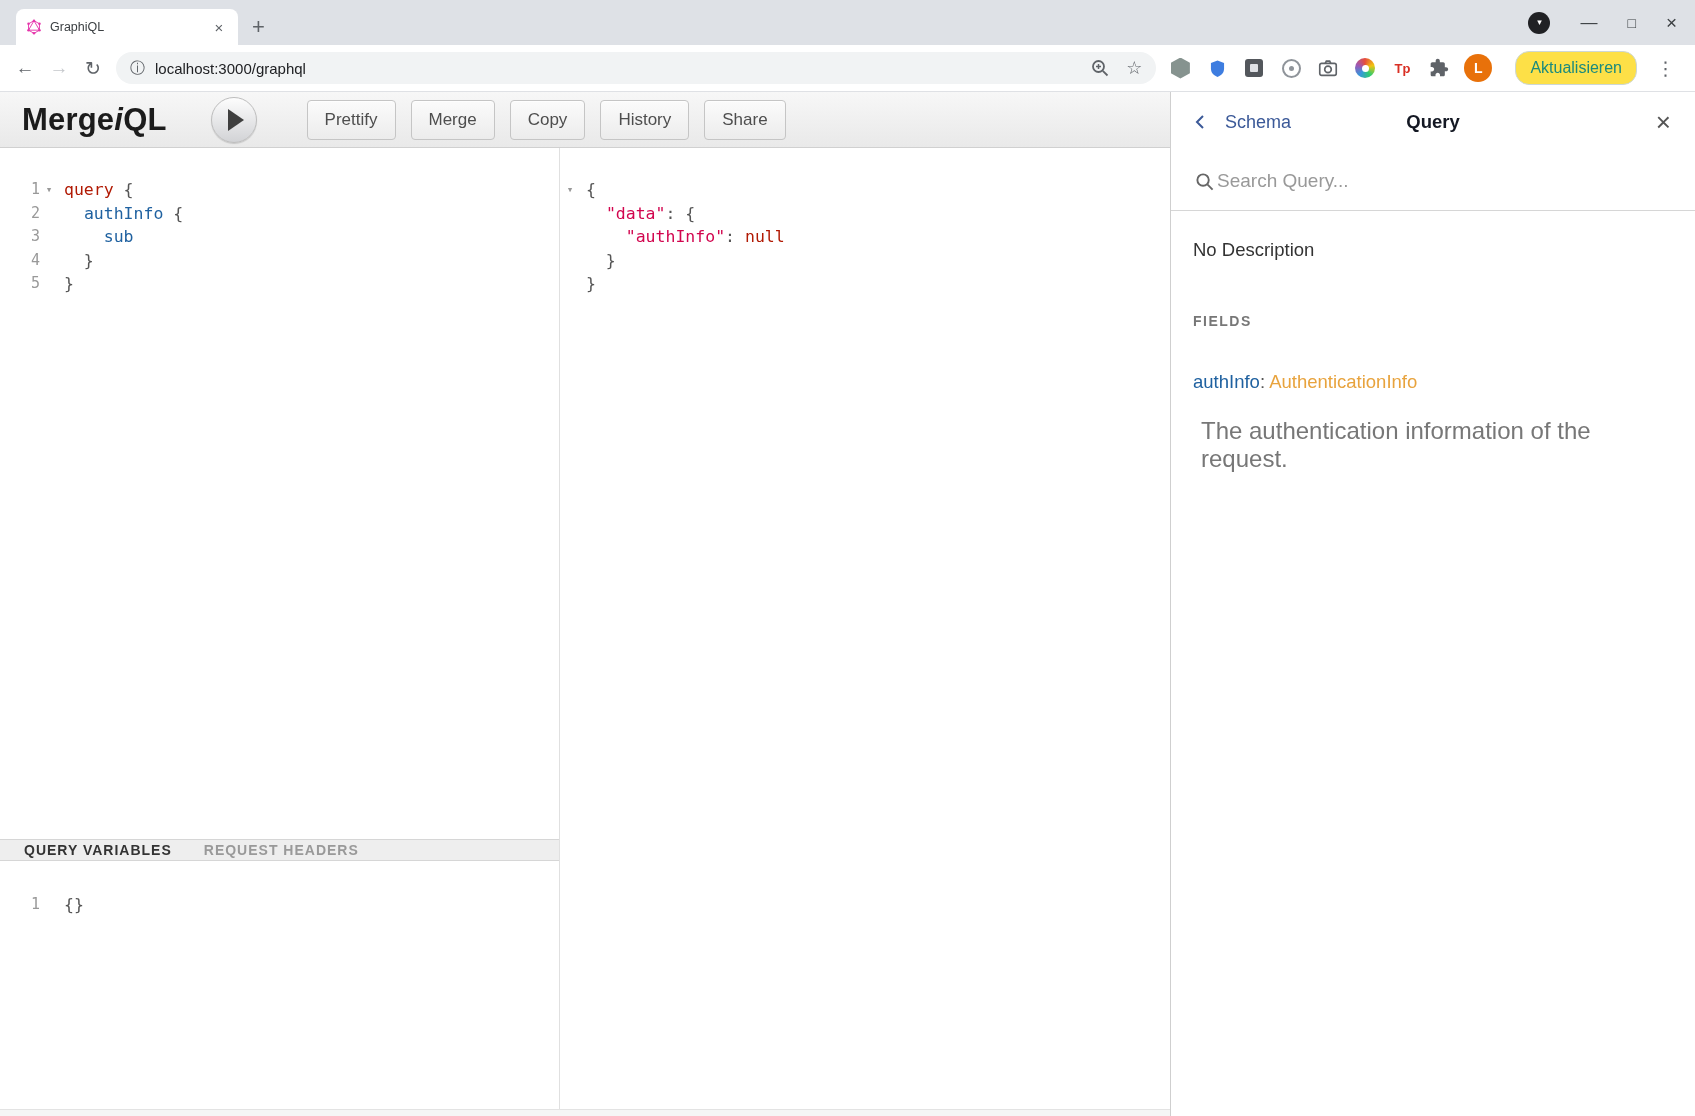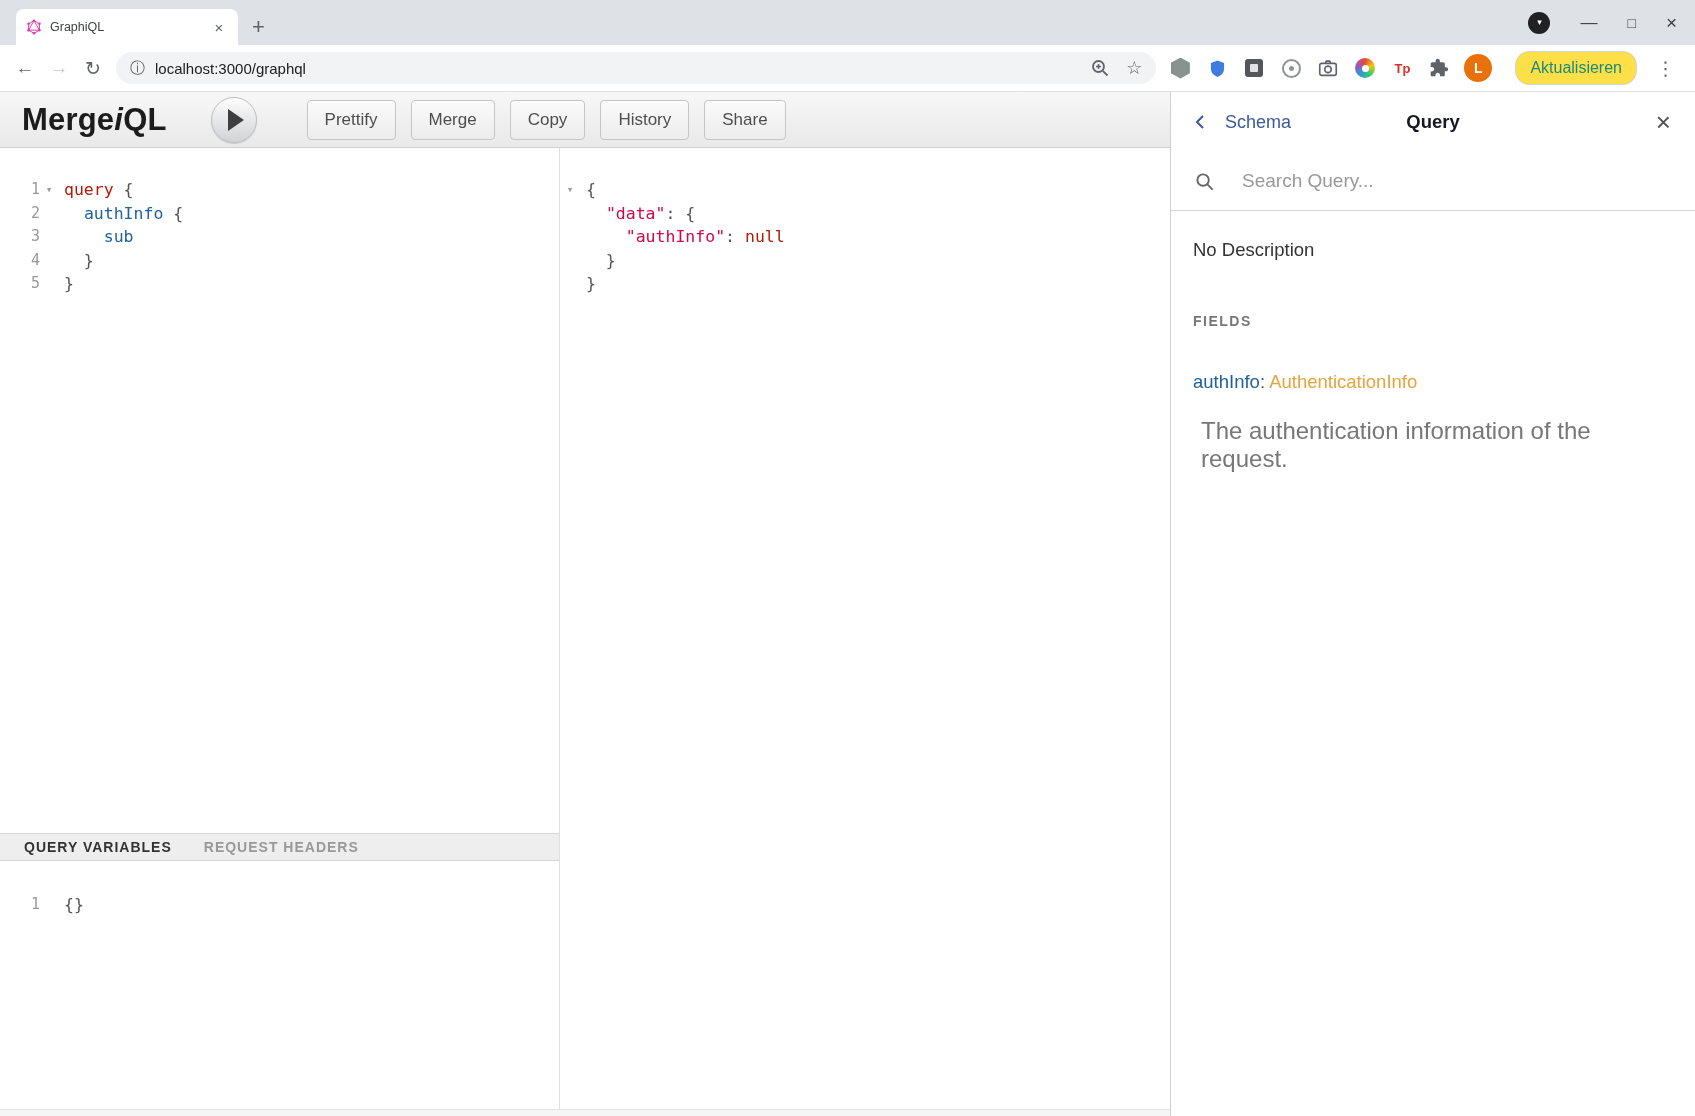--- a/index.html
+++ b/index.html
@@ -78,38 +78,38 @@
   #variables-editor { flex:none; height:255px; padding-top:32px; }
   .code-line { display:flex; white-space:pre; }
   .ln { width:40px; text-align:right; color:#999; font-size:15px; flex:none; }
   .fold { width:18px; text-align:center; color:#999; font-size:11px; flex:none; }
   .code-text { padding-left:6px; white-space:pre; }
   .tok-keyword  { color:var(--keyword,#b11a04); }
   .tok-property { color:var(--property,#1f61a0); }
   .tok-def      { color:var(--def,#d2054e); }
   .tok-punct    { color:var(--punct,#555555); }
 
-  .var-header { height:28px; background:#eee; border-top:1px solid #d6d6d6; border-bottom:1px solid #d6d6d6;
+  .var-header { height:22px; background:#eee; border-top:1px solid #d6d6d6; border-bottom:1px solid #d6d6d6;
                 display:flex; align-items:center; gap:32px; padding-left:24px;
                 font-size:14px; font-weight:bold; letter-spacing:1px; flex:none; }
   .var-tab { color:#999; cursor:pointer; }
   .var-tab.active { color:#333; }
 
   .result-pane { flex:1; background:#fff; min-width:0; }
   .result-pane .fold { width:20px; }
 
   .bottom-bar { position:absolute; left:0; bottom:0; width:100%; height:7px; background:#f5f5f5; border-top:1px solid #e3e3e3; }
 
   
   .doc-panel { width:525px; flex:none; background:#fff; border-left:1px solid #cfcfcf; display:flex; flex-direction:column; }
   .doc-header { height:60px; display:flex; align-items:center; padding:0 24px; position:relative; flex:none; }
   .doc-back { display:flex; align-items:center; gap:20px; color:var(--back-link,#3b5998); font-size:18px; cursor:pointer; z-index:1; }
   .doc-title { position:absolute; left:0; right:0; text-align:center; font-size:18.5px; font-weight:bold; color:#141823; }
   .doc-close { margin-left:auto; font-size:26px; font-weight:300; color:#555; line-height:1; cursor:pointer; z-index:1; }
-  .doc-search-row { height:59px; border-bottom:1px solid #d6d6d6; display:flex; align-items:center; gap:28px; padding:0 24px; flex:none; }
+  .doc-search-row { height:59px; border-bottom:1px solid #d6d6d6; display:flex; align-items:center; gap:3px; padding:0 24px; flex:none; }
   .doc-search { border:none; outline:none; background:transparent; flex:1; font-size:19px; color:#333; font-family:"Liberation Sans",sans-serif; }
   .doc-search::placeholder { color:#999; }
   .doc-content { padding:28px 22px; font-size:18.5px; }
   .no-desc { color:#333; margin-bottom:52px; }
   .fields-h { font-size:14px; font-weight:bold; color:#777; letter-spacing:1.5px; margin-bottom:42px; }
   .field-line { margin-bottom:24px; }
   .field-name { color:var(--field-name,#1f61a0); cursor:pointer; text-decoration:none; }
   .field-sep { color:#555; }
   .type-name { color:var(--type-name,#e8a33d); cursor:pointer; text-decoration:none;text-align:right; }
   .field-desc { color:#777; font-size:24px; margin-left:8px; }

